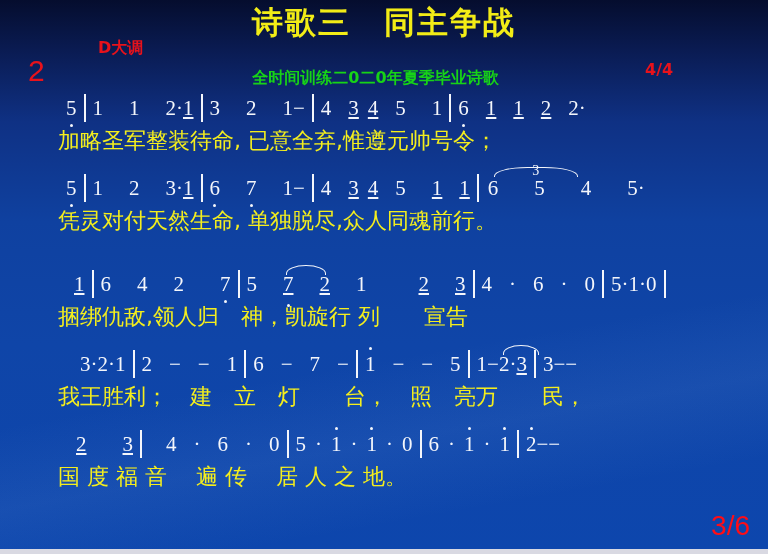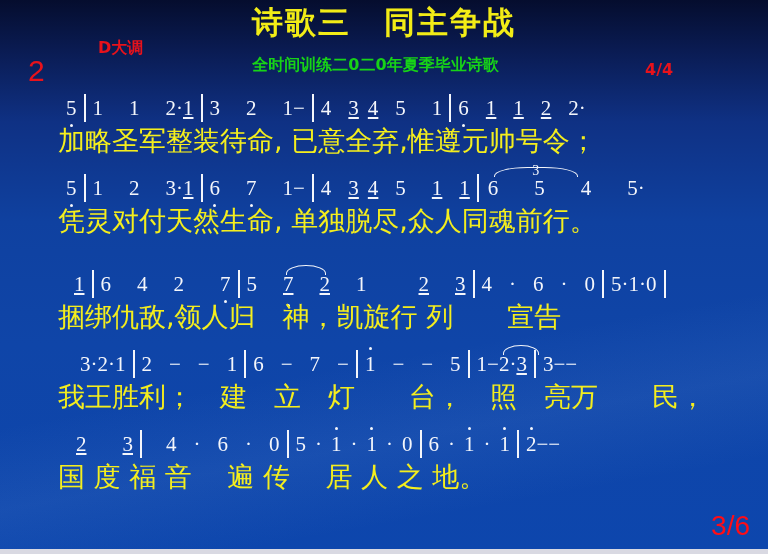--- a/index.html
+++ b/index.html
@@ -38,21 +38,21 @@
     text-align: center;
     color: #f2ec16;
     font-family: "DejaVu Sans", sans-serif;
     font-size: 31px;
     font-weight: bold;
     letter-spacing: 2px;
     white-space: pre;
   }
   .subtitle {
     position: absolute;
-    top: 55px;
+    top: 68px;
     left: 0;
     width: 751px;
     text-align: center;
     color: #17d317;
     font-family: "DejaVu Sans", sans-serif;
     font-size: 16px;
     font-weight: bold;
   }
   .key-sig {
     position: absolute;
@@ -110,21 +110,21 @@
     font-size: 21px;
     white-space: nowrap;
     line-height: 32px;
   }
   .lyrics-row {
     position: relative;
     padding-left: 58px;
     padding-right: 12px;
     color: #f4ee1d;
     font-family: "DejaVu Sans", sans-serif;
-    font-size: 27px;
+    font-size: 22px;
     white-space: nowrap;
     line-height: 34px;
   }
 
   
   .n { position: relative; display: inline-block; }
   .sp1 { display: inline-block; width: 9px; }
   .sp2 { display: inline-block; width: 17px; }
   .sp3 { display: inline-block; width: 26px; }
   .sp4 { display: inline-block; width: 36px; }

